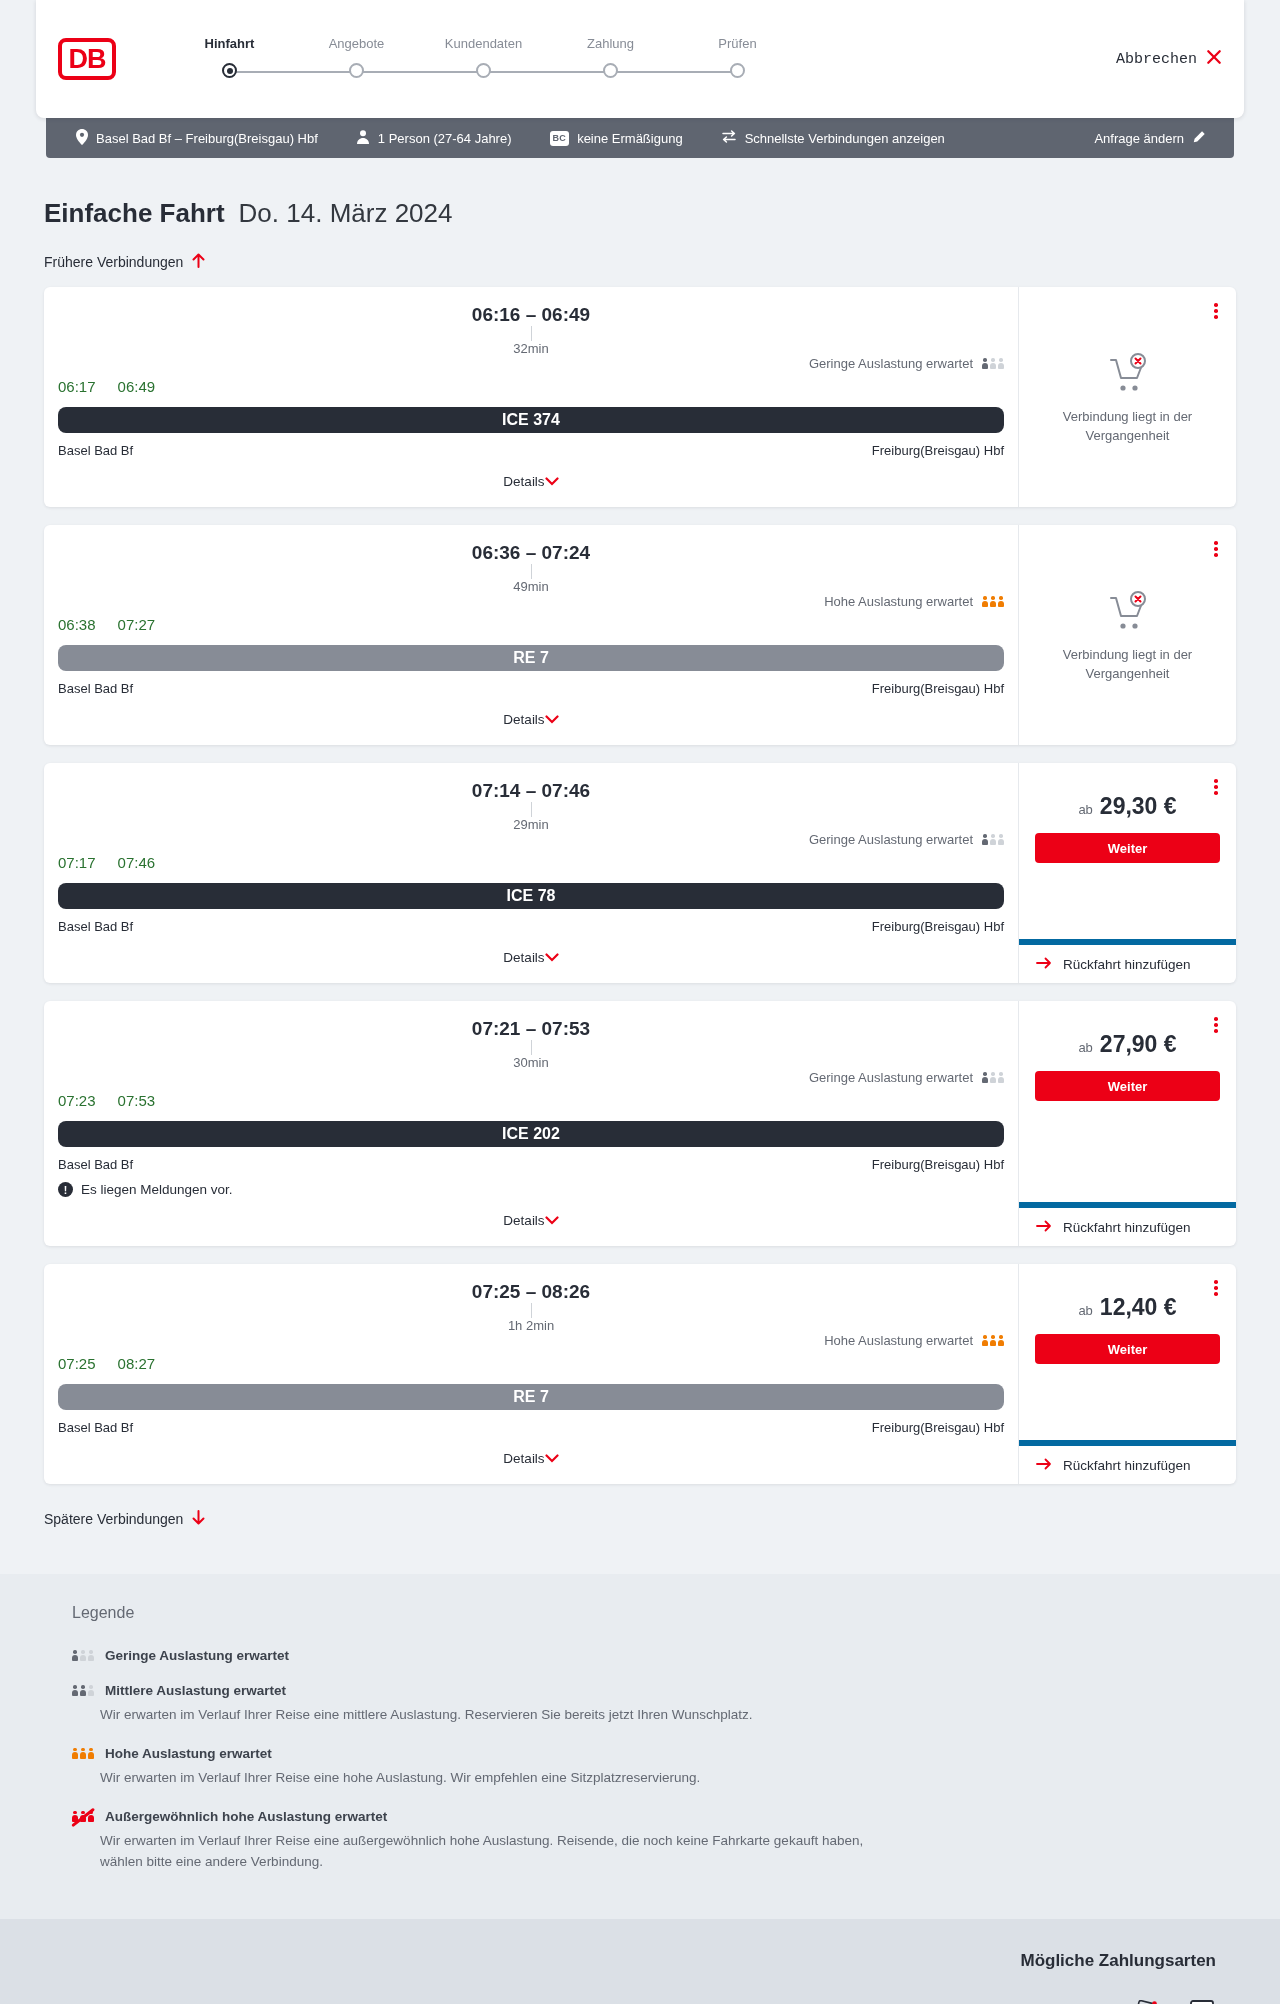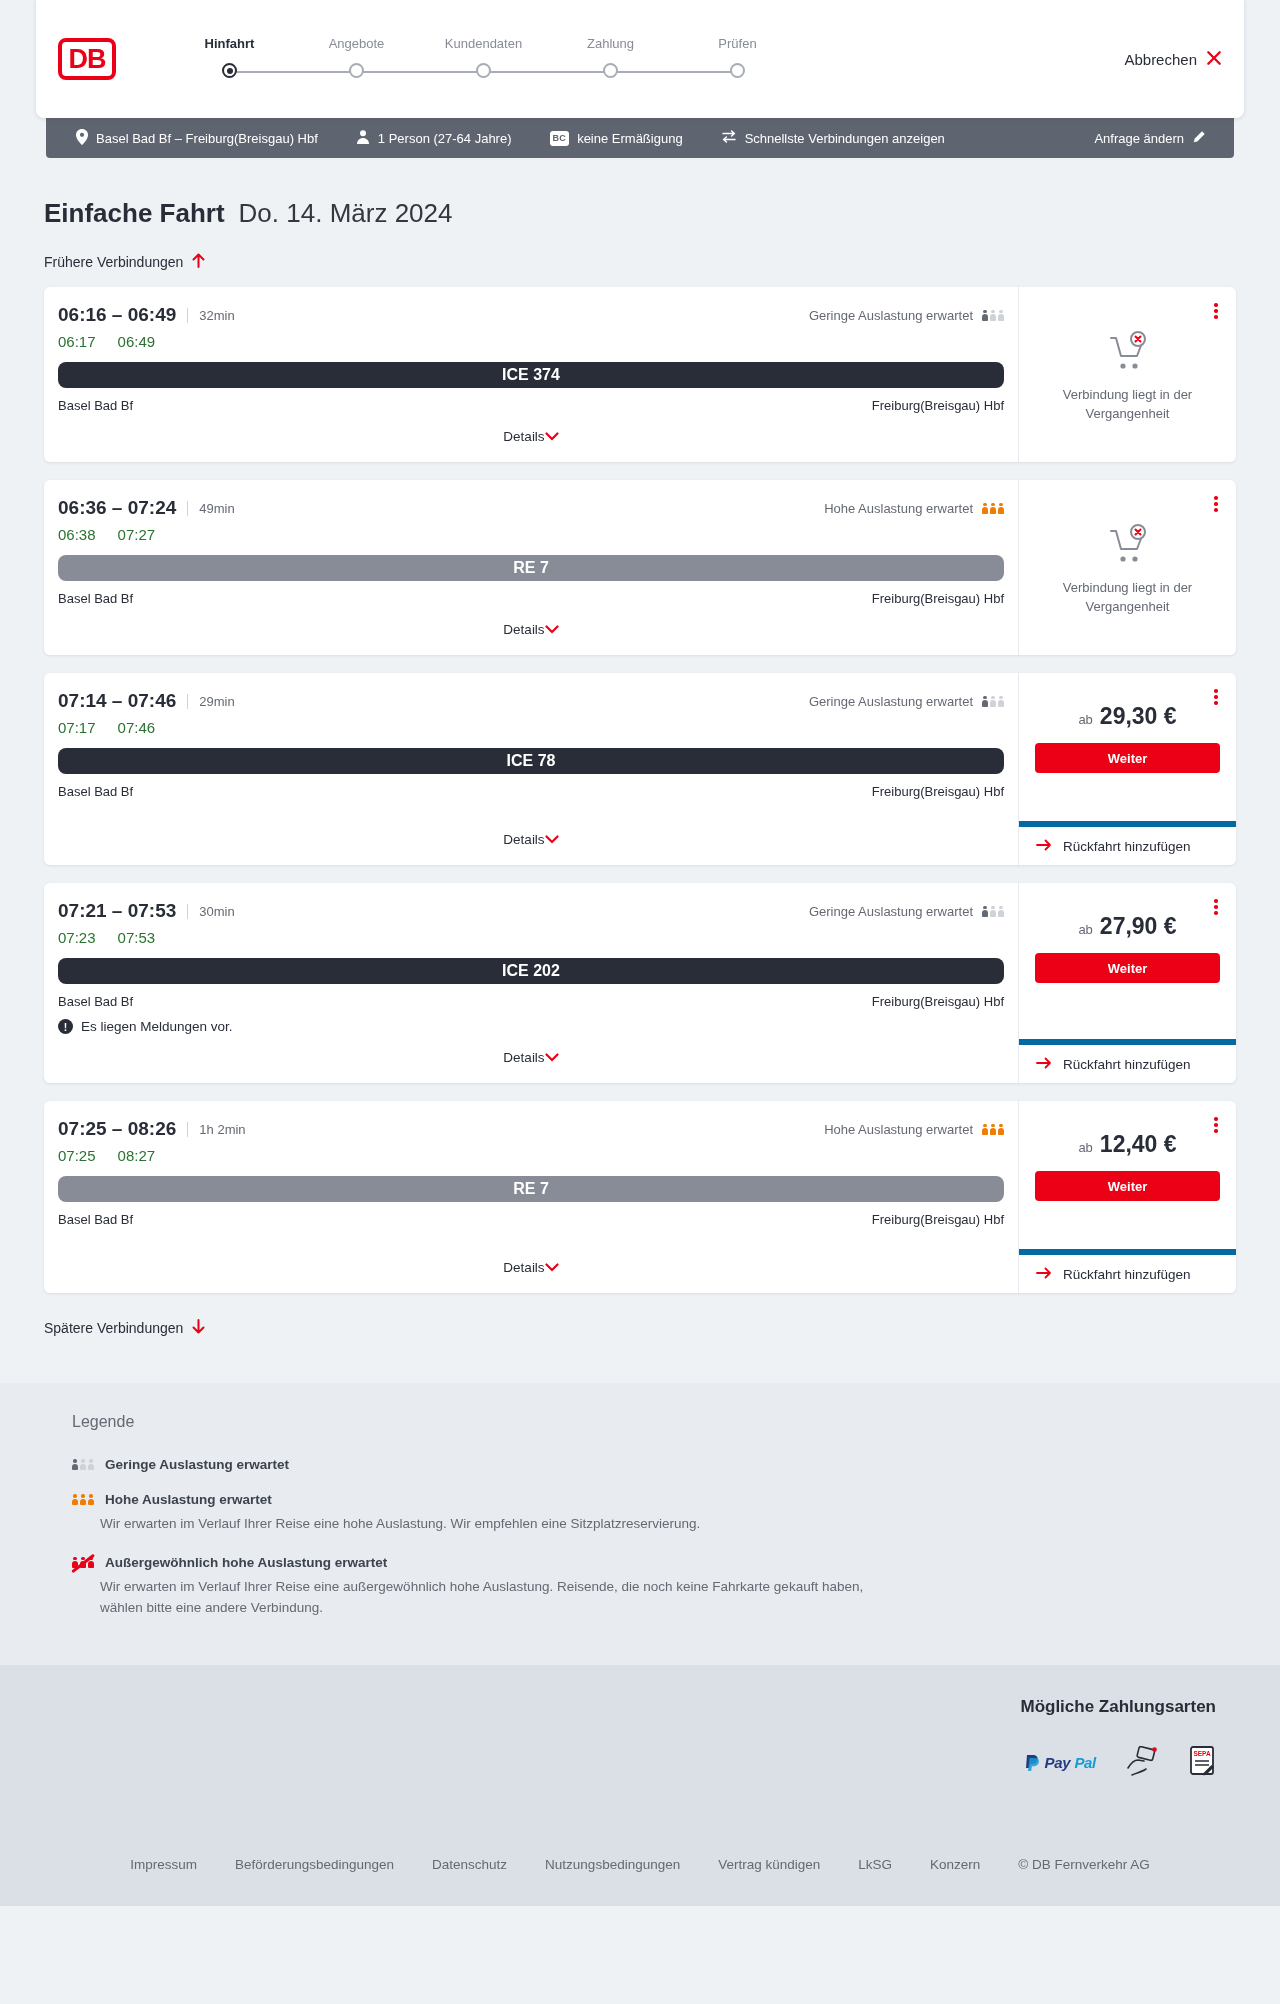--- a/index.html
+++ b/index.html
@@ -32,21 +32,21 @@
   .step-dot {
     width:15px; height:15px; border-radius:50%; background:#fff;
     border:2px solid #a8adb5; position:relative; z-index:1;
   }
   .step.active .step-dot { border-color:#282d37; }
   .step.active .step-dot::after {
     content:''; position:absolute; inset:2.5px; border-radius:50%; background:#282d37;
   }
   .cancel-btn {
     margin-left:auto; display:flex; align-items:center; gap:9px;
-    background:none; border:none; font-family:Liberation Sans, sans-serif; font-size:15px; color:#282d37; cursor:pointer;
+    background:none; border:none; font-family:Liberation Mono, monospace; font-size:15px; color:#282d37; cursor:pointer;
   }
   
   .query-bar {
     margin:0 46px; height:40px; background:#5f6570; border-radius:0 0 4px 4px;
     display:flex; align-items:center; gap:38px; padding:0 28px 0 30px;
     color:#fff; font-size:13px; position:relative; z-index:1;
   }
   .qitem { display:flex; align-items:center; gap:8px; white-space:nowrap; }
   .qitem.push-right { margin-left:auto; cursor:pointer; }
   .bc-badge {
@@ -64,21 +64,21 @@
   }
   .shift-link.later { margin:8px 0 0; }
   
   .connection-card {
     display:flex; background:#fff; border-radius:6px; margin-bottom:18px;
     box-shadow:0 1px 3px rgba(40,45,55,.10);
   }
   .connection-card.h1 { min-height:172px; }
   .connection-card.h2 { min-height:192px; }
   .card-main { flex:1; padding:17px 14px 12px; display:flex; flex-direction:column; }
-  .time-row { display:flex; align-items:center; }
+  .time-row { display:flex; align-items:center;flex-direction:column; }
   .time-bold { font-size:19px; font-weight:bold; }
   .vsep { width:1px; height:15px; background:#cfd3d8; margin:0 11px; }
   .duration { font-size:13px; color:#646973; }
   .occ-wrap { margin-left:auto; display:flex; align-items:center; gap:9px; font-size:13px; color:#646973; }
   .live-row { margin-top:7px; font-size:15px; color:#2a7230; display:flex; gap:22px; }
   .train-bar {
     margin-top:12px; height:26px; border-radius:8px; display:flex;
     align-items:center; justify-content:center; color:#fff; font-size:16px; font-weight:bold;
   }
   .train-ice { background:#282d37; }
@@ -544,20 +544,31 @@
     <div class="legend-head">
       <span class="occ">
           <i class="p-dark"></i>
           <i class="p-light"></i>
           <i class="p-light"></i>
         </span>
       <span>Geringe Auslastung erwartet</span>
     </div>
   </div>
 
+  <div class="legend-item">
+    <div class="legend-head">
+      <span class="occ">
+          <i class="p-dark"></i>
+          <i class="p-dark"></i>
+          <i class="p-light"></i>
+        </span>
+      <span>Mittlere Auslastung erwartet</span>
+    </div>
+    <p class="legend-desc">Wir erwarten im Verlauf Ihrer Reise eine mittlere Auslastung. Reservieren Sie bereits jetzt Ihren Wunschplatz.</p>
+  </div>
 
   <div class="legend-item">
     <div class="legend-head">
       <span class="occ">
           <i class="p-orange"></i>
           <i class="p-orange"></i>
           <i class="p-orange"></i>
         </span>
       <span>Hohe Auslastung erwartet</span>
     </div>

